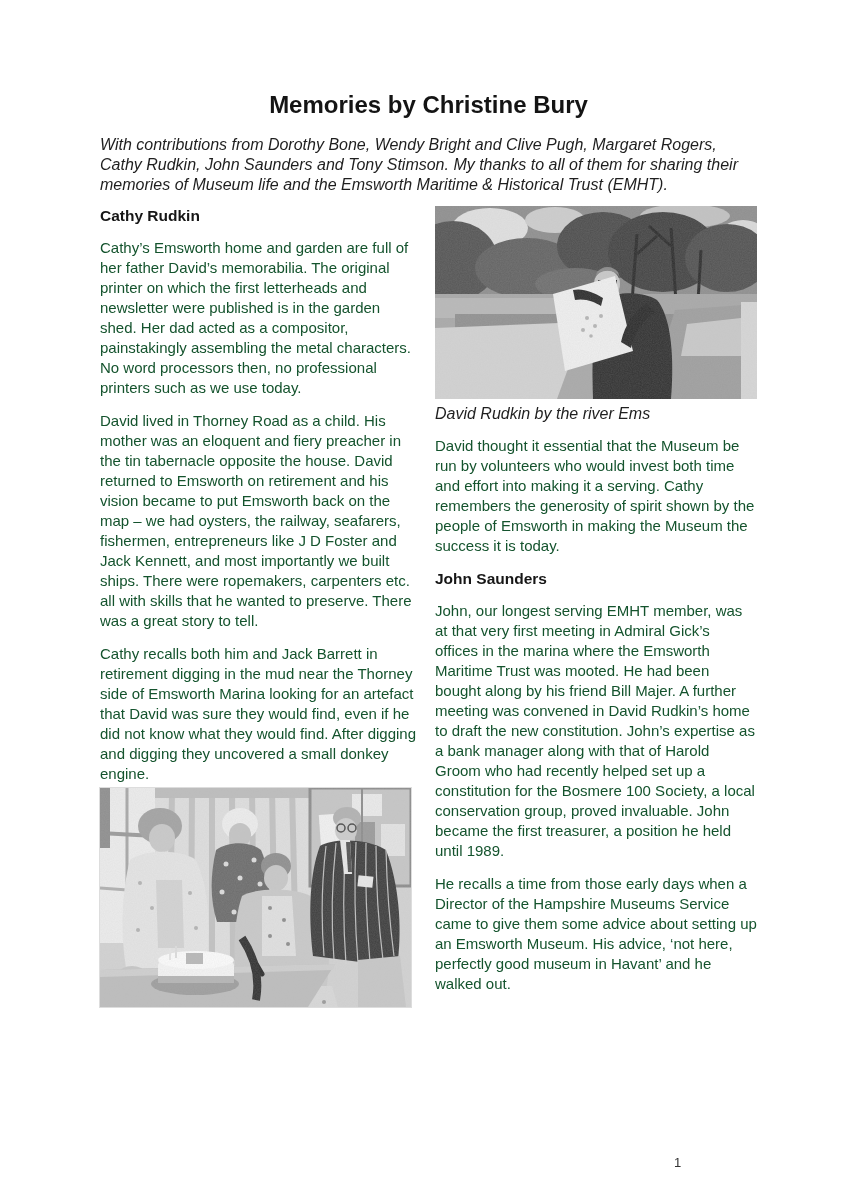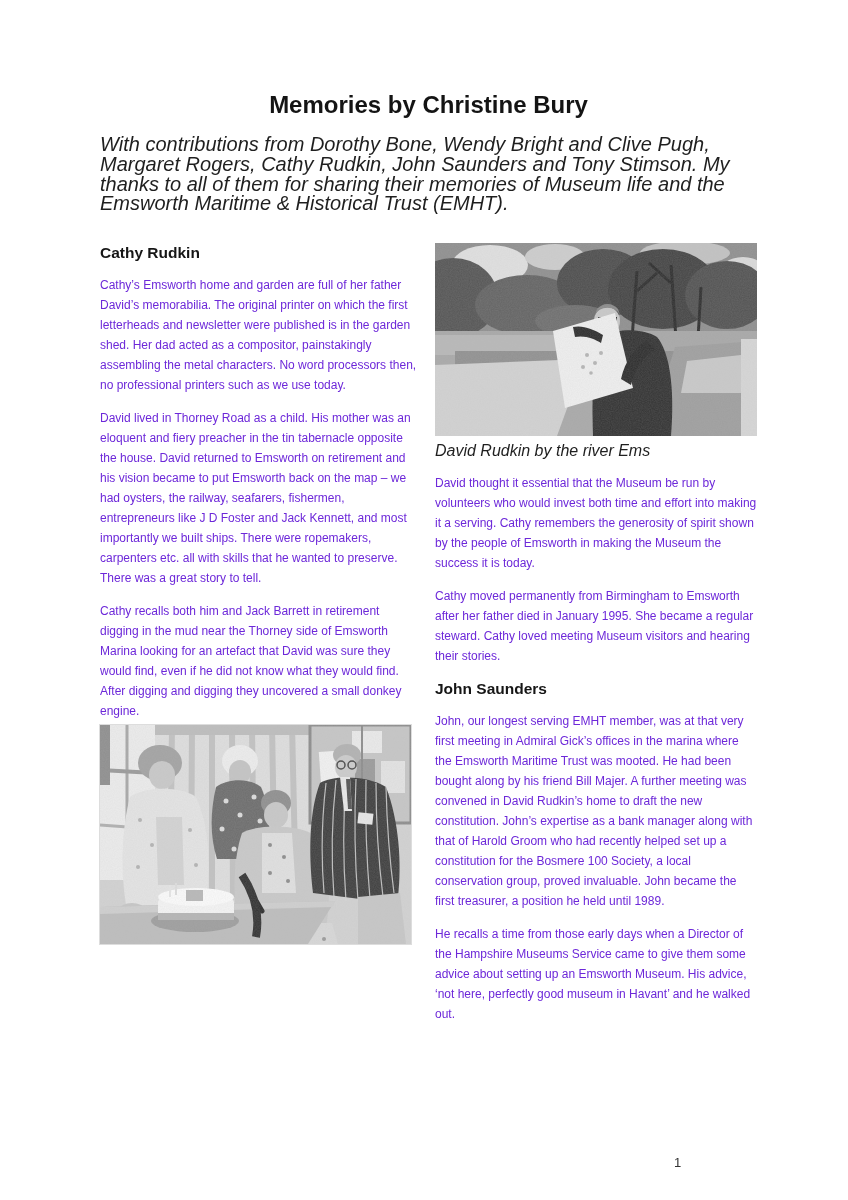--- a/index.html
+++ b/index.html
@@ -20,45 +20,45 @@
   }
   .doc-title {
     margin: 0 0 15px 0;
     text-align: center;
     font-size: 24px;
     font-weight: bold;
     color: #141414;
     line-height: 1.25;
   }
   .intro {
-    margin: 0 0 29px 0;
+    margin: 0 0 12px 0;
     font-style: italic;
-    font-size: 20px;
+    font-size: 16px;
     line-height: 19.8px;
     color: #1f1f1f;
   }
   .columns {
     display: flex;
     gap: 16px;
     align-items: flex-start;
   }
   .col { width: 322px; }
   .col h2 {
     margin: 0 0 12px 0;
     font-size: 15.5px;
     font-weight: bold;
     color: #161616;
     line-height: 20px;
   }
   .col h2.second { margin-top: 8px; }
   .col p.body {
     margin: 0 0 13px 0;
-    font-size: 12px;
+    font-size: 15px;
     line-height: 20px;
-    color: #6d28d9;
+    color: #14532d;
   }
   .caption {
     font-size: 16px;
     line-height: 17.5px;
     font-style: italic;
     color: #1f1f1f;
   }
   .caption.above-photo { font-weight: bold; margin: 0 0 7px 0; }
   .caption.below-photo { margin: 6px 0 13px 0; }
   .photo-frame {
@@ -284,21 +284,20 @@
             <path d="M212 98 C200 104 190 118 186 136 L196 142 C200 124 210 112 220 106 Z" fill="#2d2d2d"></path>
             <path d="M168 92 C158 86 148 82 138 84 L140 94 C150 92 160 96 166 100 Z" fill="#2d2d2d"></path>
 
             <rect width="322" height="193" filter="url(#n1)" opacity="0.35"></rect>
           </svg>
         </div>
 
         <p class="caption below-photo">David Rudkin by the river Ems</p>
 
         <p class="body">David thought it essential that the Museum be run by volunteers who would invest both time and effort into making it a serving. Cathy remembers the generosity of spirit shown by the people of Emsworth in making the Museum the success it is today.</p>
-        <p class="body">Cathy moved permanently from Birmingham to Emsworth after her father died in January 1995. She became a regular steward. Cathy loved meeting Museum visitors and hearing their stories.</p>
 
         <h2 class="second">John Saunders</h2>
         <p class="body">John, our longest serving EMHT member, was at that very first meeting in Admiral Gick’s offices in the marina where the Emsworth Maritime Trust was mooted. He had been bought along by his friend Bill Majer. A further meeting was convened in David Rudkin’s home to draft the new constitution. John’s expertise as a bank manager along with that of Harold Groom who had recently helped set up a constitution for the Bosmere 100 Society, a local conservation group, proved invaluable. John became the first treasurer, a position he held until 1989.</p>
         <p class="body">He recalls a time from those early days when a Director of the Hampshire Museums Service came to give them some advice about setting up an Emsworth Museum. His advice, ‘not here, perfectly good museum in Havant’ and he walked out.</p>
       </div>
 
     </div>
   </div>
 
   <div class="page-number">1</div>

